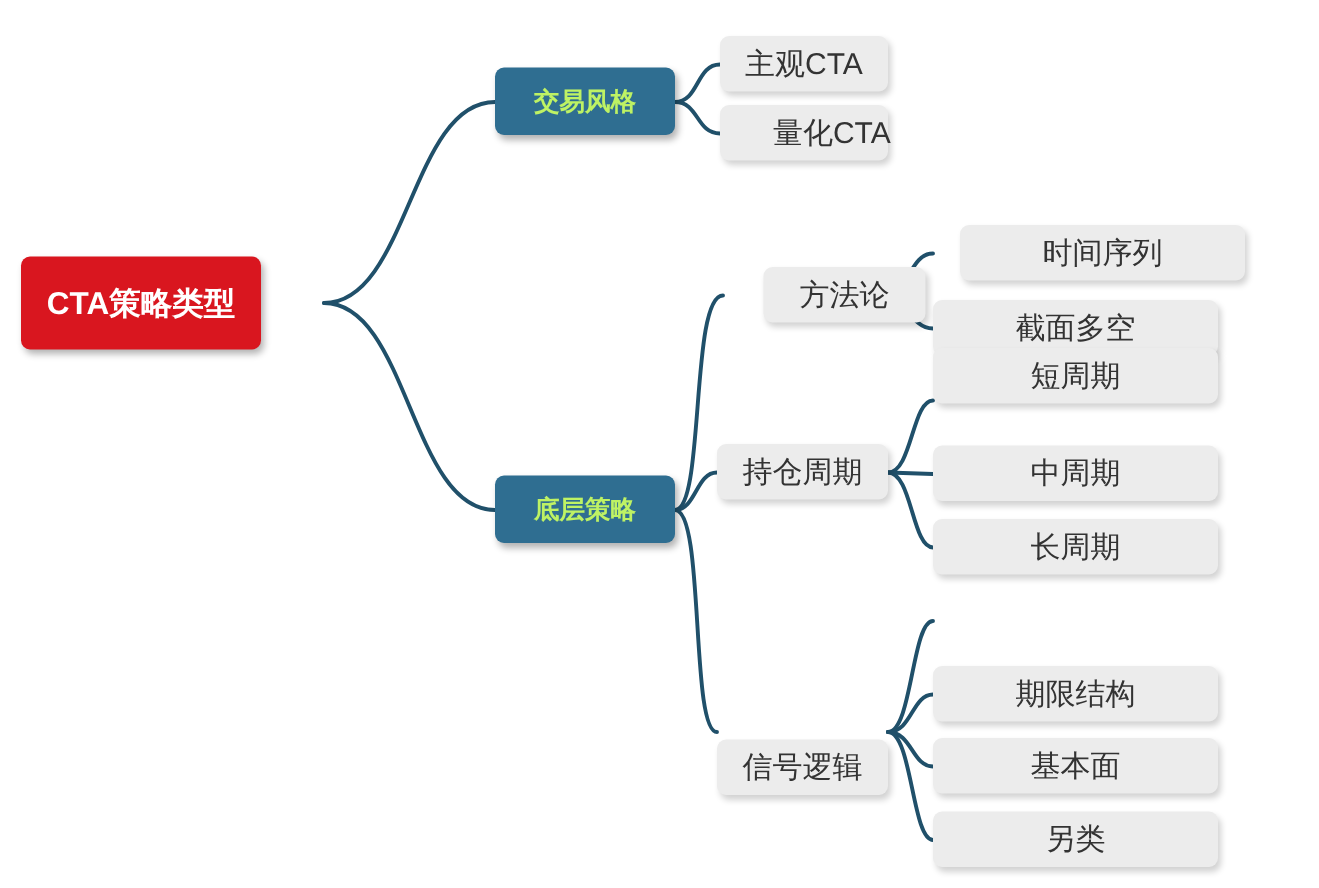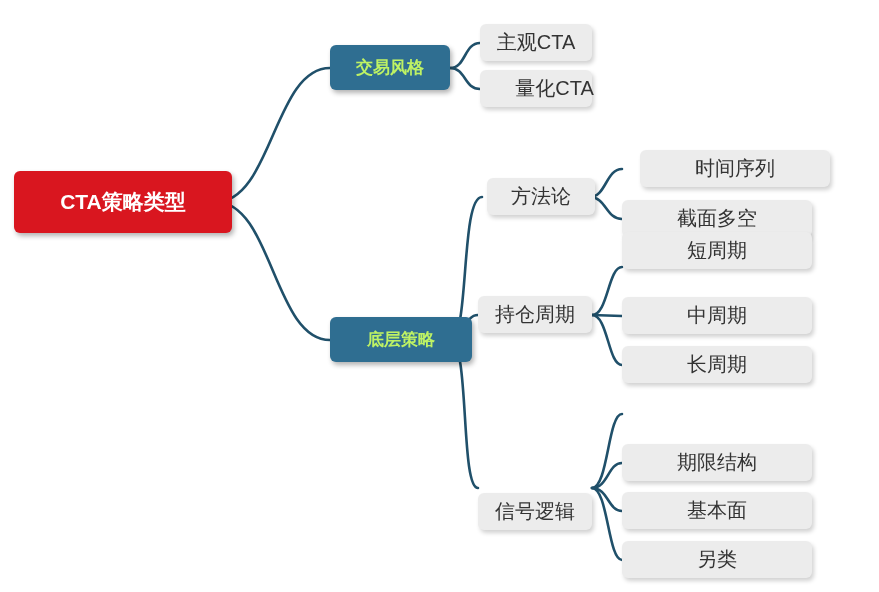--- a/index.html
+++ b/index.html
@@ -47,26 +47,26 @@
   }
   .leaf-node {
     background: var(--node-bg, #ececec);
     color: var(--node-text, #333333);
     font-size: 20px;
     box-shadow: 2px 3px 4px rgba(0,0,0,0.18);
     text-align: center;
   }
 
   
-  .n-root      { left: 14px;  top: 171px; width: 218px; height: 62px; text-align: center; }
+  .n-root      { left: 14px;  top: 171px; width: 160px; height: 62px; text-align: center; }
   .n-b0        { left: 330px; top: 45px;  width: 120px; height: 45px; }
   .n-b0c0      { left: 480px; top: 24px;  width: 112px; height: 37px; }
   .n-b0c1      { left: 480px; top: 70px;  width: 112px; height: 37px; padding-left: 37px; }
-  .n-b1        { left: 330px; top: 317px; width: 142px; height: 45px; }
-  .n-b1c0      { left: 487px; top: 178px; width: 108px; height: 37px; }
+  .n-b1        { left: 330px; top: 317px; width: 120px; height: 45px; }
+  .n-b1c0      { left: 509px; top: 178px; width: 108px; height: 37px; }
   .n-b1c1      { left: 478px; top: 296px; width: 114px; height: 37px; }
   .n-b1c2      { left: 478px; top: 469px; width: 114px; height: 37px; margin-top: 24px; }
   .n-b1c0g0    { left: 622px; top: 150px; width: 190px; height: 37px; margin-left: 18px; }
   .n-b1c0g1    { left: 622px; top: 200px; width: 190px; height: 37px; }
   .n-b1c1g0    { left: 622px; top: 232px; width: 190px; height: 37px; }
   .n-b1c1g1    { left: 622px; top: 297px; width: 190px; height: 37px; }
   .n-b1c1g2    { left: 622px; top: 346px; width: 190px; height: 37px; }
   .n-b1c2g0    { left: 622px; top: 395px; width: 191px; height: 37px; }
   .n-b1c2g1    { left: 622px; top: 444px; width: 190px; height: 37px; }
   .n-b1c2g2    { left: 622px; top: 492px; width: 190px; height: 37px; }

